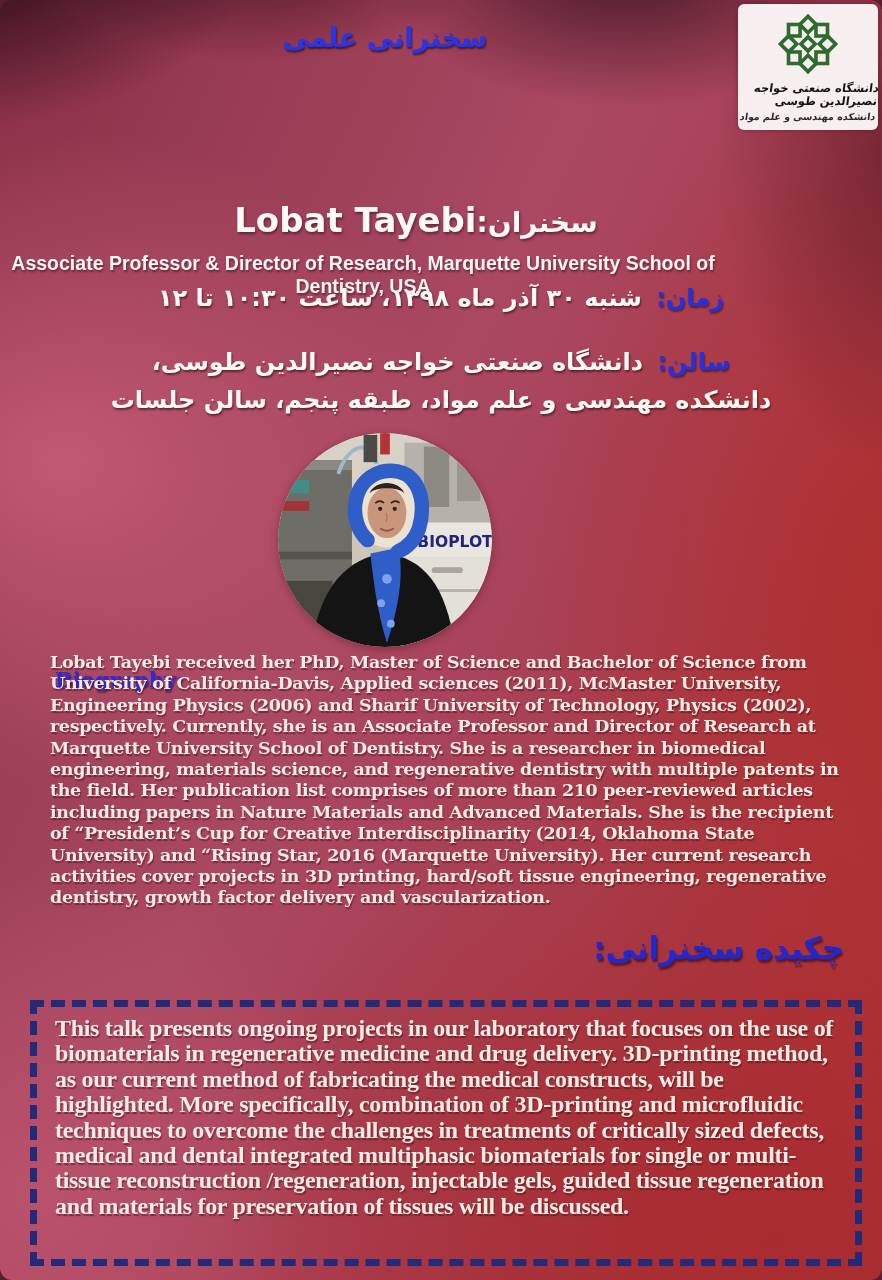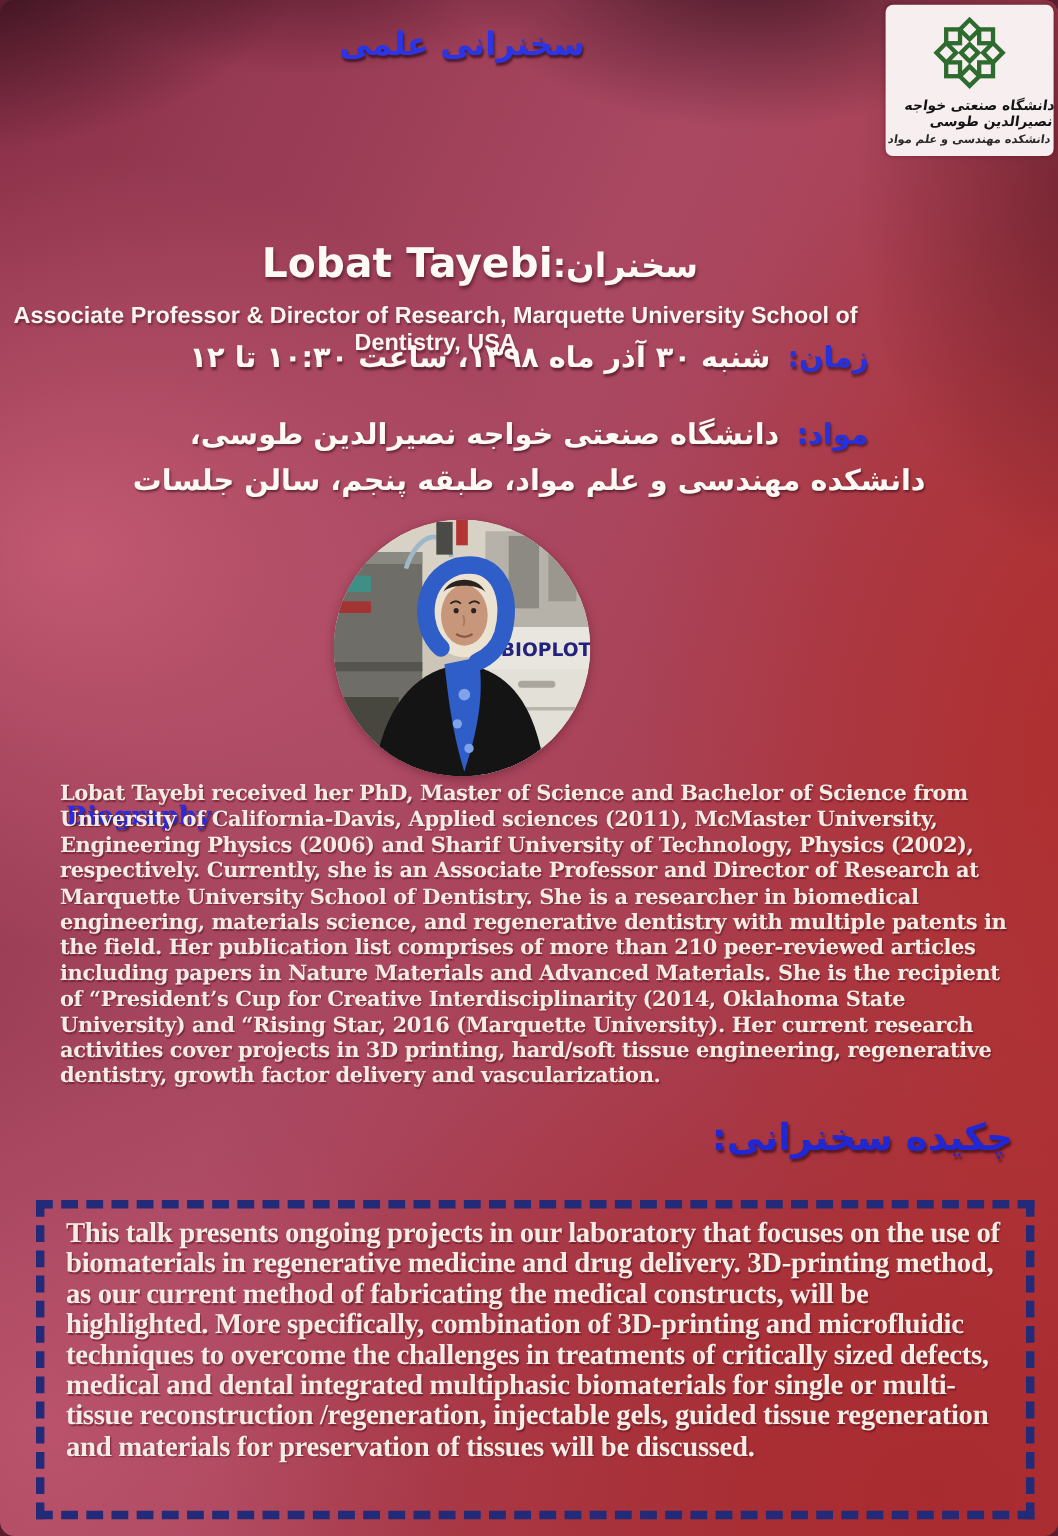--- a/index.html
+++ b/index.html
@@ -42,20 +42,21 @@
     font-family:"DejaVu Serif", serif;
     font-size:45px;line-height:57px;font-weight:bold;
     color:#1c2080;
     text-shadow:-1px -1px 0 rgba(235,170,190,.55), 2px 2px 3px rgba(248,214,224,.75), 3px 4px 7px rgba(50,8,20,.35);
     letter-spacing:-1px;
   }
   .speaker-row{
     position:absolute;top:200px;left:0;width:800px;
     text-align:center;color:#fdf9f5;
     text-shadow:1px 2px 3px rgba(50,8,20,.55);
+    padding-left:16px;
   }
   .speaker-label{font-size:28px;font-weight:bold;}
   .speaker-name{font-size:34px;font-weight:bold;font-family:"DejaVu Sans", sans-serif;}
   .affiliation{
     position:absolute;top:252px;left:0;width:726px;
     text-align:center;
     font-family:"Liberation Sans", sans-serif;
     font-size:19.5px;font-weight:bold;color:#fbf6f2;
     text-shadow:1px 2px 2px rgba(50,8,20,.5);
   }
@@ -139,21 +140,21 @@
   </div>
 
   <div class="affiliation">Associate Professor &amp; Director of Research, Marquette University School of Dentistry, USA</div>
 
   <div class="fa-line time-line" dir="rtl">
     <span class="fa-label">زمان:</span>
     <span>شنبه ۳۰ آذر ماه ۱۳۹۸، ساعت ۱۰:۳۰ تا ۱۲</span>
   </div>
 
   <div class="fa-line loc-line1" dir="rtl">
-    <span class="fa-label">مواد:</span>
+    <span class="fa-label">سالن:</span>
     <span>دانشگاه صنعتی خواجه نصیرالدین طوسی،</span>
   </div>
 
   <div class="fa-line loc-line2" dir="rtl">
     <span>دانشکده مهندسی و علم مواد، طبقه پنجم، سالن جلسات</span>
   </div>
 
   <div class="photo">
     <svg width="214" height="214" viewBox="0 0 220 220">
       <defs>

